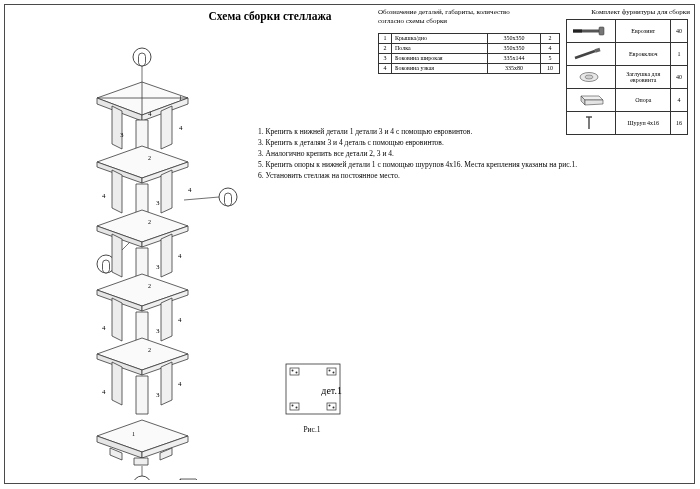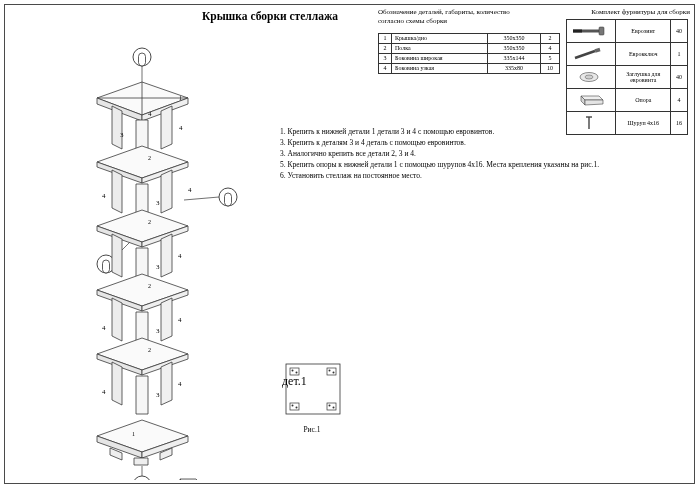--- a/index.html
+++ b/index.html
@@ -93,48 +93,48 @@
 
   
   .instructions {
     position: absolute;
     left: 258px;
     top: 126px;
     width: 330px;
     font-size: 7.5px;
     line-height: 11px;
   }
-  .instructions div { white-space: nowrap; margin-left: 22px; }
+  .instructions div { white-space: nowrap; }
 
   
   .fig1-wrap { position: absolute; left: 282px; top: 360px; }
   .fig1-label {
     position: absolute;
-    left: 282px; top: 374px;
-    width: 60px; text-align: left;
-    font-size: 12px;
+    left: 282px; top: 385px;
+    width: 60px; text-align: right;
+    font-size: 10px;
   }
   .fig1-caption {
     position: absolute;
     left: 282px; top: 425px;
     width: 60px; text-align: center;
     font-size: 7.5px;
   }
 
   svg { display: block; }
   .assembly { position: absolute; left: 60px; top: 20px; }
 </style>
 </head>
 <body>
 
 <div id="page">
 
   <div class="frame"></div>
 
-  <div class="title">Крышка сборки стеллажа</div>
+  <div class="title">Схема сборки стеллажа</div>
 
   <div class="parts-head">
     <div>Обозначение деталей, габариты, количество</div>
     <div>согласно схемы сборки</div>
   </div>
 
   <table class="parts">
     <tbody>
       <tr>
         <td class="num">1</td>

